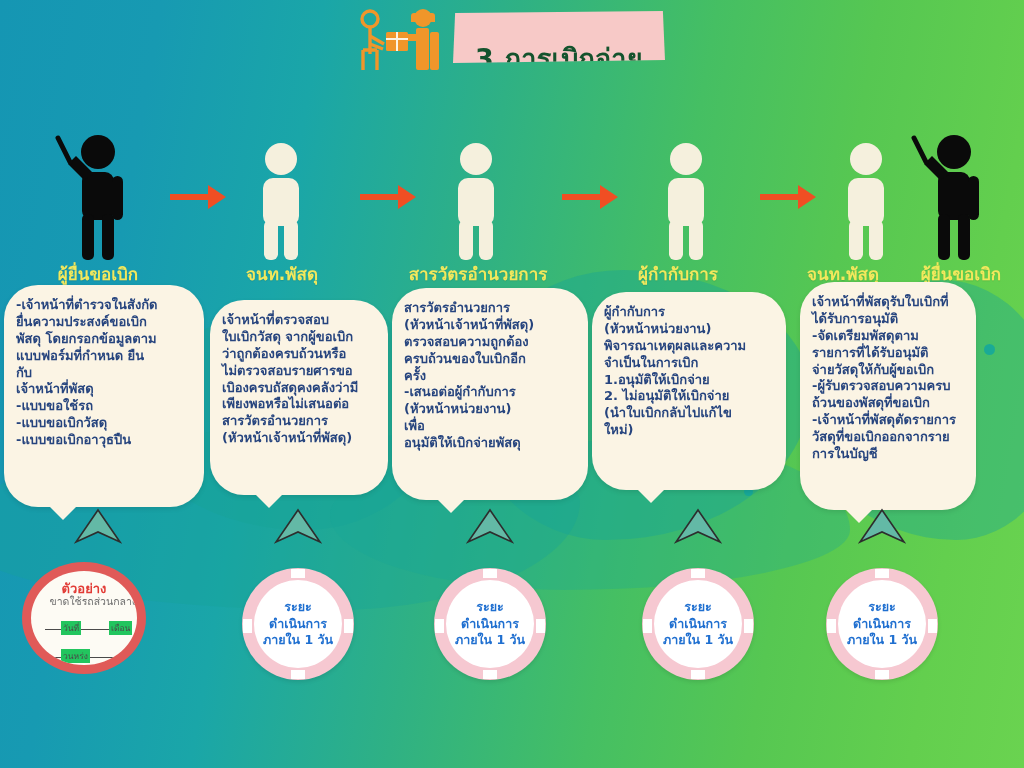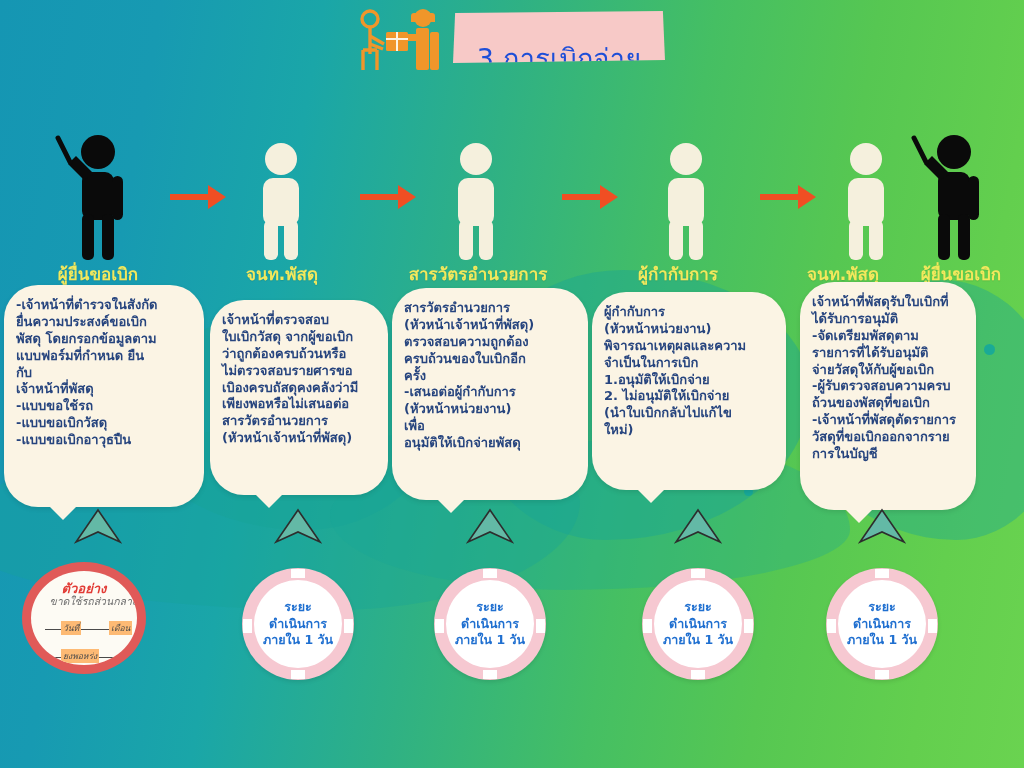--- a/index.html
+++ b/index.html
@@ -42,21 +42,21 @@
   
   .header { position: absolute; left: 350px; top: 2px; width: 330px; height: 76px; }
   .banner {
     position: absolute; left: 103px; top: 9px;
     width: 212px; height: 52px;
     background: #f7c9c7;
     display: flex; align-items: center; justify-content: center;
     clip-path: polygon(1% 4%, 99% 0%, 100% 94%, 0% 100%);
   }
   .banner-text {
-    color: #1d4ed8; font-size: 27px; font-weight: normal;
+    color: #14532d; font-size: 27px; font-weight: bold;
     line-height: 1; letter-spacing: .3px; white-space: nowrap; margin-top: 43px;
   }
   .hdr-icon { position: absolute; left: 0; top: 4px; width: 96px; height: 66px; }
 
   
   .figure { position: absolute; }
   .fig-svg { display: block; }
 
   
   .arrow { position: absolute; }
@@ -126,39 +126,38 @@
     width: 124px; height: 112px;
   }
   .stamp-ring {
     position: absolute; inset: 0; border-radius: 50%;
     background: #e05a58;
   }
   .stamp-inner {
     position: absolute; inset: 9px; border-radius: 50%;
     background: #fdfbf4;
     overflow: hidden;
-    font-style: italic;
   }
   .stamp-title {
     position: absolute; left: 0; right: 0; top: 7px;
     text-align: center; color: #e23b35;
     font-size: 13px; font-weight: bold;
   }
   .stamp-sub {
     position: absolute; left: 0; right: 0; top: 22px;
     text-align: right; color: #6f6f6f;
     font-size: 10.5px;
   }
   .stamp-line {
     position: absolute; height: 1px; background: #4a4a4a;
   }
   .stamp-f1 { left: 14px; top: 58px; right: 10px; }
   .stamp-f2 { left: 8px; top: 86px; right: 8px; }
   .stamp-lbl {
-    position: absolute; color: #4a4a4a; font-size: 8.5px; background: #fdba74;
+    position: absolute; color: #4a4a4a; font-size: 8.5px; background: #22c55e;
     padding: 0 2px;
   }
   .stamp-l1 { left: 30px; top: 50px; }
   .stamp-l2 { left: 78px; top: 50px; }
   .stamp-l3 { left: 30px; top: 78px; }
 </style>
 </head>
 <body>
 
 <div id="stage">
@@ -374,21 +373,21 @@
 
   <div class="stamp">
     <div class="stamp-ring"></div>
     <div class="stamp-inner">
       <div class="stamp-title">ตัวอย่าง</div>
       <div class="stamp-sub">ขาดใช้รถส่วนกลาง</div>
       <div class="stamp-line stamp-f1"></div>
       <div class="stamp-line stamp-f2"></div>
       <div class="stamp-lbl stamp-l1">วันที่</div>
       <div class="stamp-lbl stamp-l2">เดือน</div>
-      <div class="stamp-lbl stamp-l3">ยงพอหร่ง</div>
+      <div class="stamp-lbl stamp-l3">วนหร่ง</div>
     </div>
   </div>
 
   <div class="circle" style="left:242px;top:568px">
     <div class="notch n-t"></div>
     <div class="notch n-b"></div>
     <div class="notch n-l"></div>
     <div class="notch n-r"></div>
     <div class="inner">
       <span class="circle-text">ระยะ

